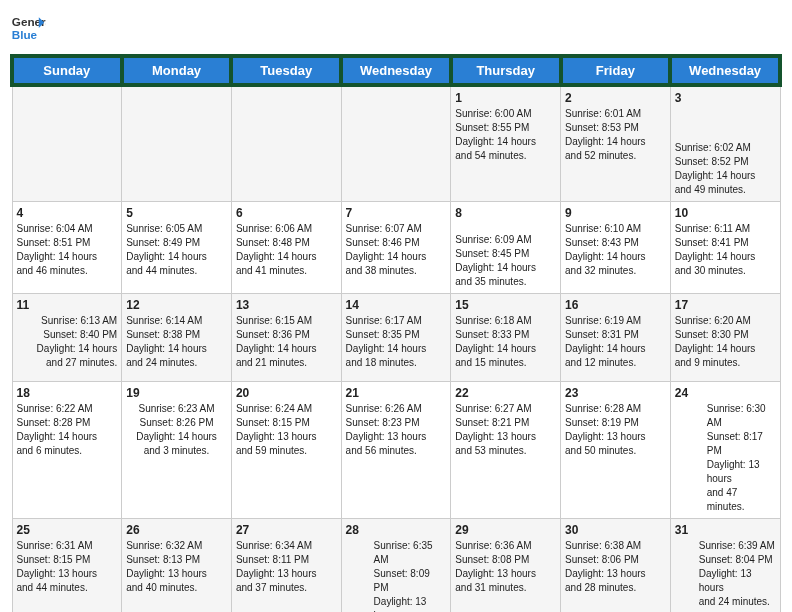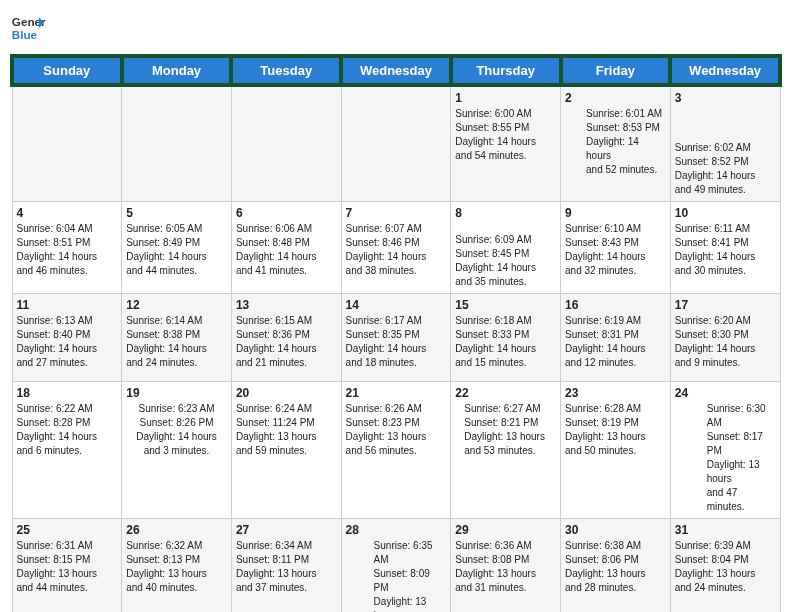--- a/index.html
+++ b/index.html
@@ -114,21 +114,21 @@
         <td></td>
         <td>
           <span class="day-num">1</span>
           <div class="day-info" style="white-space: pre-line;">Sunrise: 6:00 AM
 Sunset: 8:55 PM
 Daylight: 14 hours
 and 54 minutes.</div>
         </td>
         <td>
           <span class="day-num">2</span>
-          <div class="day-info" style="white-space: pre-line; margin-left: 21px;">Sunrise: 6:01 AM
+          <div class="day-info" style="white-space: pre-line;">Sunrise: 6:01 AM
 Sunset: 8:53 PM
 Daylight: 14 hours
 and 52 minutes.</div>
         </td>
         <td>
           <span class="day-num">3</span>
           <div class="day-info" style="white-space: pre-line; margin-top: 36px;">Sunrise: 6:02 AM
 Sunset: 8:52 PM
 Daylight: 14 hours
 and 49 minutes.</div>
@@ -181,21 +181,21 @@
           <span class="day-num">10</span>
           <div class="day-info" style="white-space: pre-line;">Sunrise: 6:11 AM
 Sunset: 8:41 PM
 Daylight: 14 hours
 and 30 minutes.</div>
         </td>
       </tr>
       <tr>
         <td>
           <span class="day-num">11</span>
-          <div class="day-info" style="white-space: pre-line;">Sunrise: 6:13 AM
+          <div class="day-info" style="white-space: pre-line; text-align: right;">Sunrise: 6:13 AM
 Sunset: 8:40 PM
 Daylight: 14 hours
 and 27 minutes.</div>
         </td>
         <td>
           <span class="day-num">12</span>
           <div class="day-info" style="white-space: pre-line;">Sunrise: 6:14 AM
 Sunset: 8:38 PM
 Daylight: 14 hours
 and 24 minutes.</div>
@@ -247,34 +247,34 @@
         <td>
           <span class="day-num">19</span>
           <div class="day-info" style="white-space: pre-line; text-align: center;">Sunrise: 6:23 AM
 Sunset: 8:26 PM
 Daylight: 14 hours
 and 3 minutes.</div>
         </td>
         <td>
           <span class="day-num">20</span>
           <div class="day-info" style="white-space: pre-line;">Sunrise: 6:24 AM
-Sunset: 11:24 PM
+Sunset: 8:15 PM
 Daylight: 13 hours
 and 59 minutes.</div>
         </td>
         <td>
           <span class="day-num">21</span>
           <div class="day-info" style="white-space: pre-line;">Sunrise: 6:26 AM
 Sunset: 8:23 PM
 Daylight: 13 hours
 and 56 minutes.</div>
         </td>
         <td>
           <span class="day-num">22</span>
-          <div class="day-info" style="white-space: pre-line; margin-left: 9px;">Sunrise: 6:27 AM
+          <div class="day-info" style="white-space: pre-line;">Sunrise: 6:27 AM
 Sunset: 8:21 PM
 Daylight: 13 hours
 and 53 minutes.</div>
         </td>
         <td>
           <span class="day-num">23</span>
           <div class="day-info" style="white-space: pre-line;">Sunrise: 6:28 AM
 Sunset: 8:19 PM
 Daylight: 13 hours
 and 50 minutes.</div>
@@ -325,20 +325,20 @@
         </td>
         <td>
           <span class="day-num">30</span>
           <div class="day-info" style="white-space: pre-line;">Sunrise: 6:38 AM
 Sunset: 8:06 PM
 Daylight: 13 hours
 and 28 minutes.</div>
         </td>
         <td>
           <span class="day-num">31</span>
-          <div class="day-info" style="white-space: pre-line;">Sunrise: 6:39 AM
+          <div class="day-info" style="white-space: pre-line; margin-left: 24px;">Sunrise: 6:39 AM
 Sunset: 8:04 PM
 Daylight: 13 hours
 and 24 minutes.</div>
         </td>
       </tr>
     </tbody>
 </table>
 
 </body></html>

